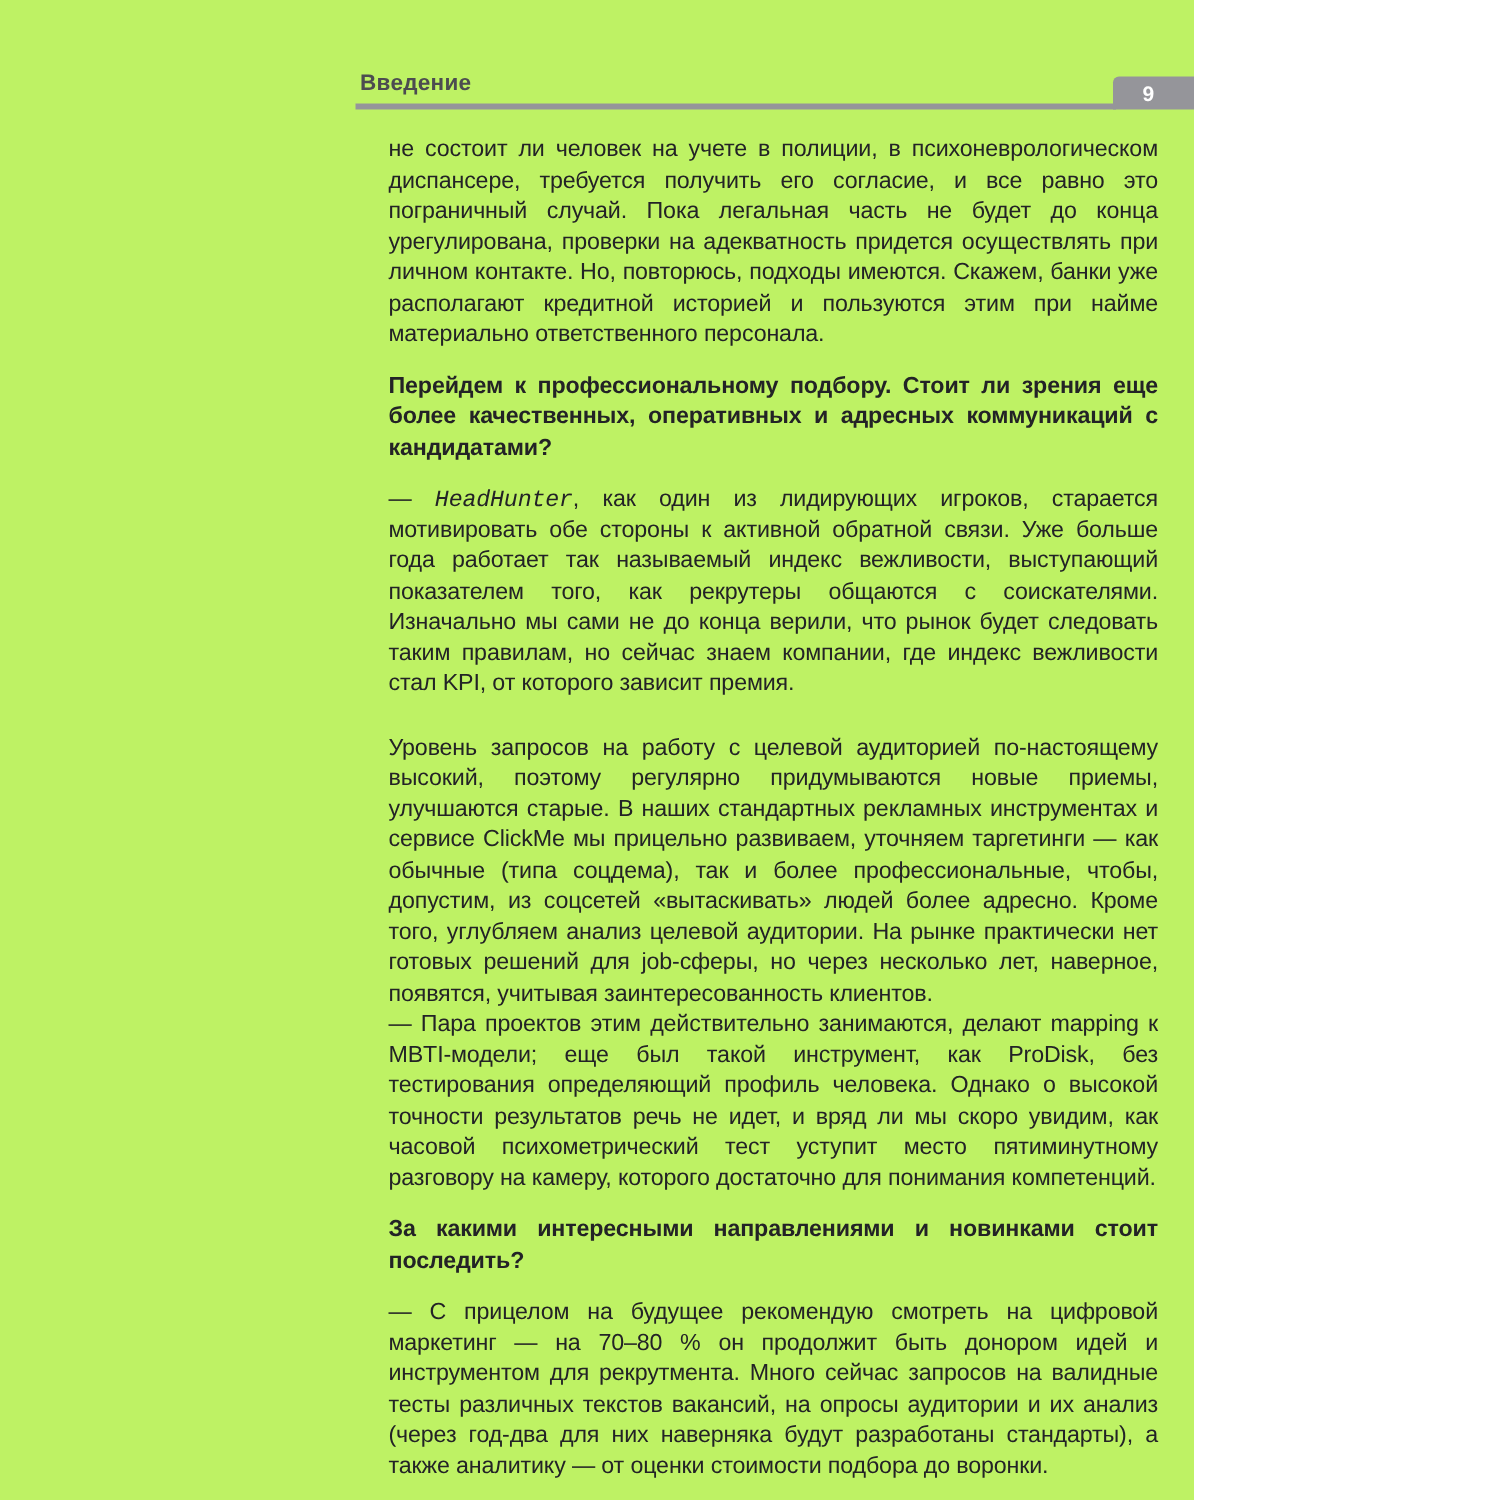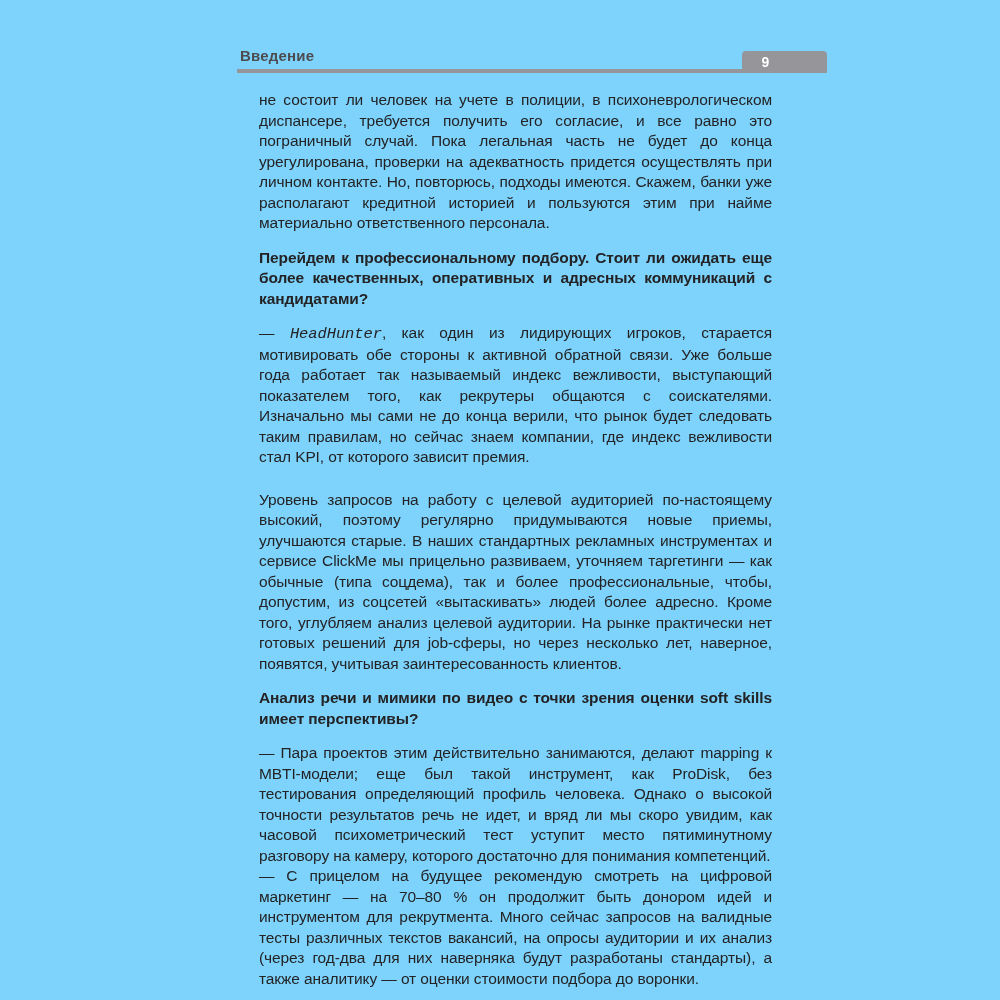--- a/index.html
+++ b/index.html
@@ -2,23 +2,23 @@
 <html lang="ru"><head>
 <meta charset="utf-8">
 <style>
   html, body {
     margin: 0;
     padding: 0;
     background: #ffffff;
   }
   .page {
     position: relative;
-    width: 1000px;
+    width: 796px;
     height: 1000px;
-    background: #7dd3fc;
+    background: #bef264;
     font-family: "Liberation Sans", sans-serif;
     color: #232326;
     overflow: hidden;
   }
 
   
   .running-head {
     position: absolute;
     left: 237px;
     top: 46px;
@@ -96,28 +96,28 @@
     <div class="rule"></div>
     <div class="page-number-box">
       <span>9</span>
     </div>
   </div>
 
   <div class="content">
 
     <p>не состоит ли человек на учете в полиции, в психоневрологическом диспансере, требуется получить его согласие, и все равно это пограничный случай. Пока легальная часть не будет до конца урегулирована, проверки на адекватность придется осуществлять при личном контакте. Но, повторюсь, подходы имеются. Скажем, банки уже располагают кредитной историей и пользуются этим при найме материально ответственного персонала.</p>
 
-    <p class="question">Перейдем к профессиональному подбору. Стоит ли ожидать еще более качественных, оперативных и адресных коммуникаций с кандидатами?</p>
+    <p class="question">Перейдем к профессиональному подбору. Стоит ли зрения еще более качественных, оперативных и адресных коммуникаций с кандидатами?</p>
 
     <p><span>— </span><span class="italic">HeadHunter</span><span>, как один из лидирующих игроков, старается мотивировать обе стороны к активной обратной связи. Уже больше года работает так называемый индекс вежливости, выступающий показателем того, как рекрутеры общаются с соискателями. Изначально мы сами не до конца верили, что рынок будет следовать таким правилам, но сейчас знаем компании, где индекс вежливости стал KPI, от которого зависит премия.</span></p>
 
     <p class="follow-paragraph">Уровень запросов на работу с целевой аудиторией по-настоящему высокий, поэтому регулярно придумываются новые приемы, улучшаются старые. В наших стандартных рекламных инструментах и сервисе ClickMe мы прицельно развиваем, уточняем таргетинги — как обычные (типа соцдема), так и более профессиональные, чтобы, допустим, из соцсетей «вытаскивать» людей более адресно. Кроме того, углубляем анализ целевой аудитории. На рынке практически нет готовых решений для job-сферы, но через несколько лет, наверное, появятся, учитывая заинтересованность клиентов.</p>
 
-    <p class="question">Анализ речи и мимики по видео с точки зрения оценки soft skills имеет перспективы?</p>
 
     <p>— Пара проектов этим действительно занимаются, делают mapping к MBTI-модели; еще был такой инструмент, как ProDisk, без тестирования определяющий профиль человека. Однако о высокой точности результатов речь не идет, и вряд ли мы скоро увидим, как часовой психометрический тест уступит место пятиминутному разговору на камеру, которого достаточно для понимания компетенций.</p>
 
+    <p class="question">За какими интересными направлениями и новинками стоит последить?</p>
 
     <p>— С прицелом на будущее рекомендую смотреть на цифровой маркетинг — на 70–80 % он продолжит быть донором идей и инструментом для рекрутмента. Много сейчас запросов на валидные тесты различных текстов вакансий, на опросы аудитории и их анализ (через год-два для них наверняка будут разработаны стандарты), а также аналитику — от оценки стоимости подбора до воронки.</p>
 
   </div>
 
 </div>
 
 </body></html>

